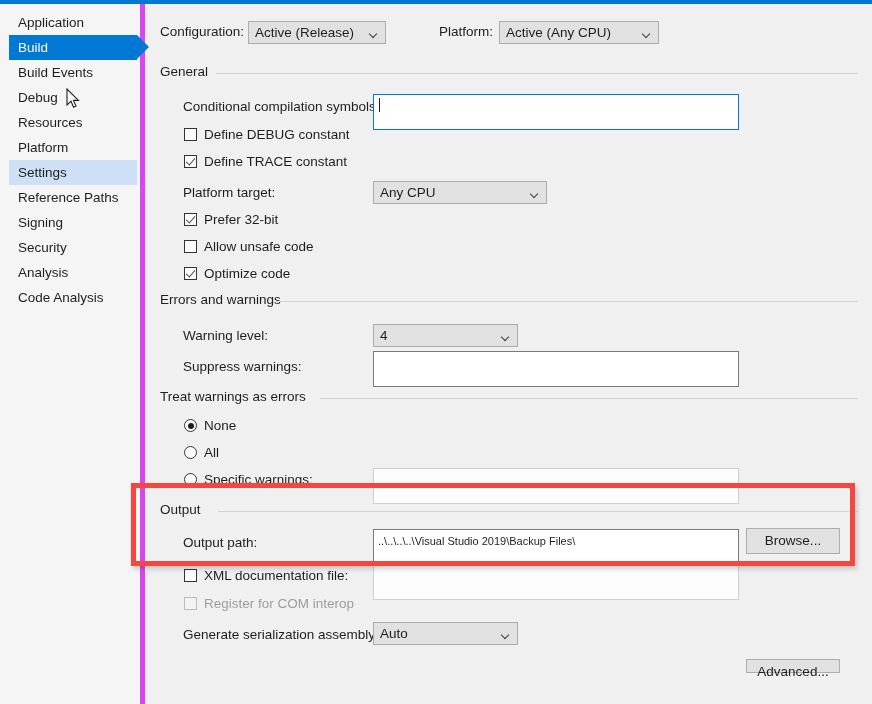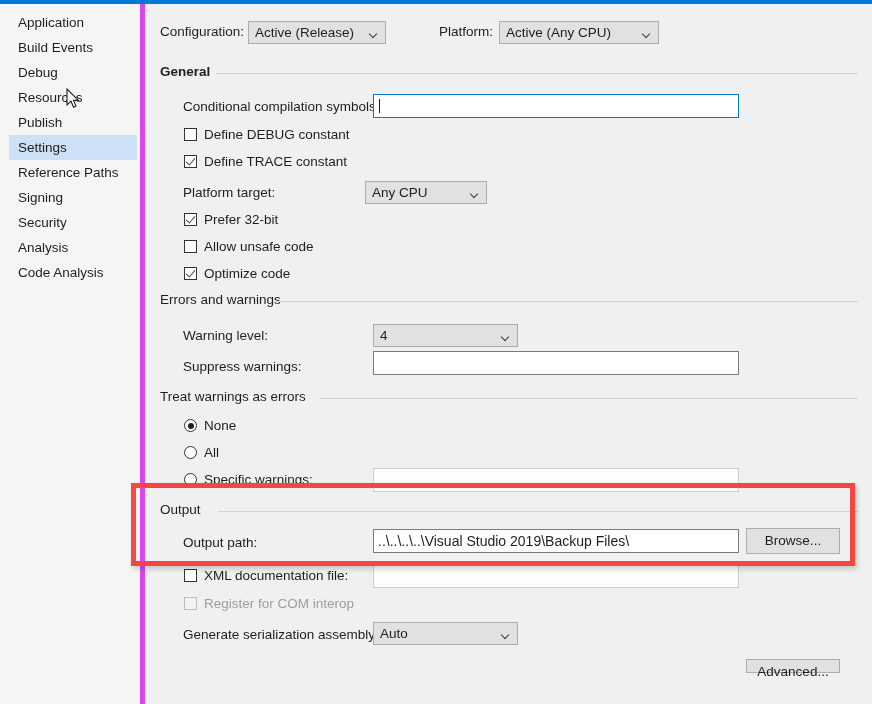--- a/index.html
+++ b/index.html
@@ -116,24 +116,24 @@
     left: 0; top: 0;
     width: 5px; height: 5px;
     border-right: 1.3px solid #3b3b3b;
     border-bottom: 1.3px solid #3b3b3b;
     transform: rotate(45deg);
   }
 
   
   .txt {
     box-sizing: border-box;
-    height: 24px;
+    height: 36px;
     background: #ffffff;
     border: 1px solid #7a7a7a;
-    font-size: 14px;
+    font-size: 11px;
     line-height: 22px;
     padding-left: 4px;
     color: #1e1e1e;
     white-space: nowrap;
     overflow: hidden;
   }
   .txt.focused {
     border: 1px solid #0078d4;
   }
   .txt.focused .caret {
@@ -264,35 +264,39 @@
 <body>
 
 <div id="top-accent"></div>
 
 <div id="sidebar">
 
   <div class="side-item first">
     <span>Application</span>
   </div>
 
+  <div class="side-item selected">
+    <span>Build</span>
+    <span class="chev"></span>
+  </div>
 
   <div class="side-item">
     <span>Build Events</span>
   </div>
 
   <div class="side-item">
     <span>Debug</span>
   </div>
 
   <div class="side-item">
     <span>Resources</span>
   </div>
 
   <div class="side-item">
-    <span>Publish</span>
+    <span>Platform</span>
   </div>
 
   <div class="side-item soft">
     <span>Settings</span>
   </div>
 
   <div class="side-item">
     <span>Reference Paths</span>
   </div>
 
@@ -322,42 +326,42 @@
       <span>Active (Release)</span>
       <span class="arrow"></span>
     </div>
     <span class="lbl" style="position:absolute;left:279px;top:4px;">Platform:</span>
     <div class="combo" style="position:absolute;left:339px;top:1px;width:160px;">
       <span>Active (Any CPU)</span>
       <span class="arrow"></span>
     </div>
   </div>
 
-  <div class="group" style="left:14px;top:60px;width:698px;font-weight:bold;">
+  <div class="group" style="left:14px;top:60px;width:698px;">
     <span class="gname">General</span>
     <span class="gline" style="left:56px;right:0;"></span>
   </div>
 
   <span class="lbl" style="position:absolute;left:37px;top:95px;">Conditional compilation symbols:</span>
   <div class="txt focused" style="position:absolute;left:227px;top:90px;width:366px;">
     <span></span><span class="caret"></span>
   </div>
 
   <div class="cbrow" style="left:38px;top:123px;">
     <span class="box"></span>
     <span class="cblabel">Define DEBUG constant</span>
   </div>
 
   <div class="cbrow" style="left:38px;top:150px;">
     <span class="box checked"></span>
     <span class="cblabel">Define TRACE constant</span>
   </div>
 
   <span class="lbl" style="position:absolute;left:37px;top:181px;">Platform target:</span>
-  <div class="combo" style="position:absolute;left:219px;top:177px;width:122px;">
+  <div class="combo" style="position:absolute;left:227px;top:177px;width:174px;">
     <span>Any CPU</span>
     <span class="arrow"></span>
   </div>
 
   <div class="cbrow" style="left:38px;top:208px;">
     <span class="box checked"></span>
     <span class="cblabel">Prefer 32-bit</span>
   </div>
 
   <div class="cbrow" style="left:38px;top:235px;">

